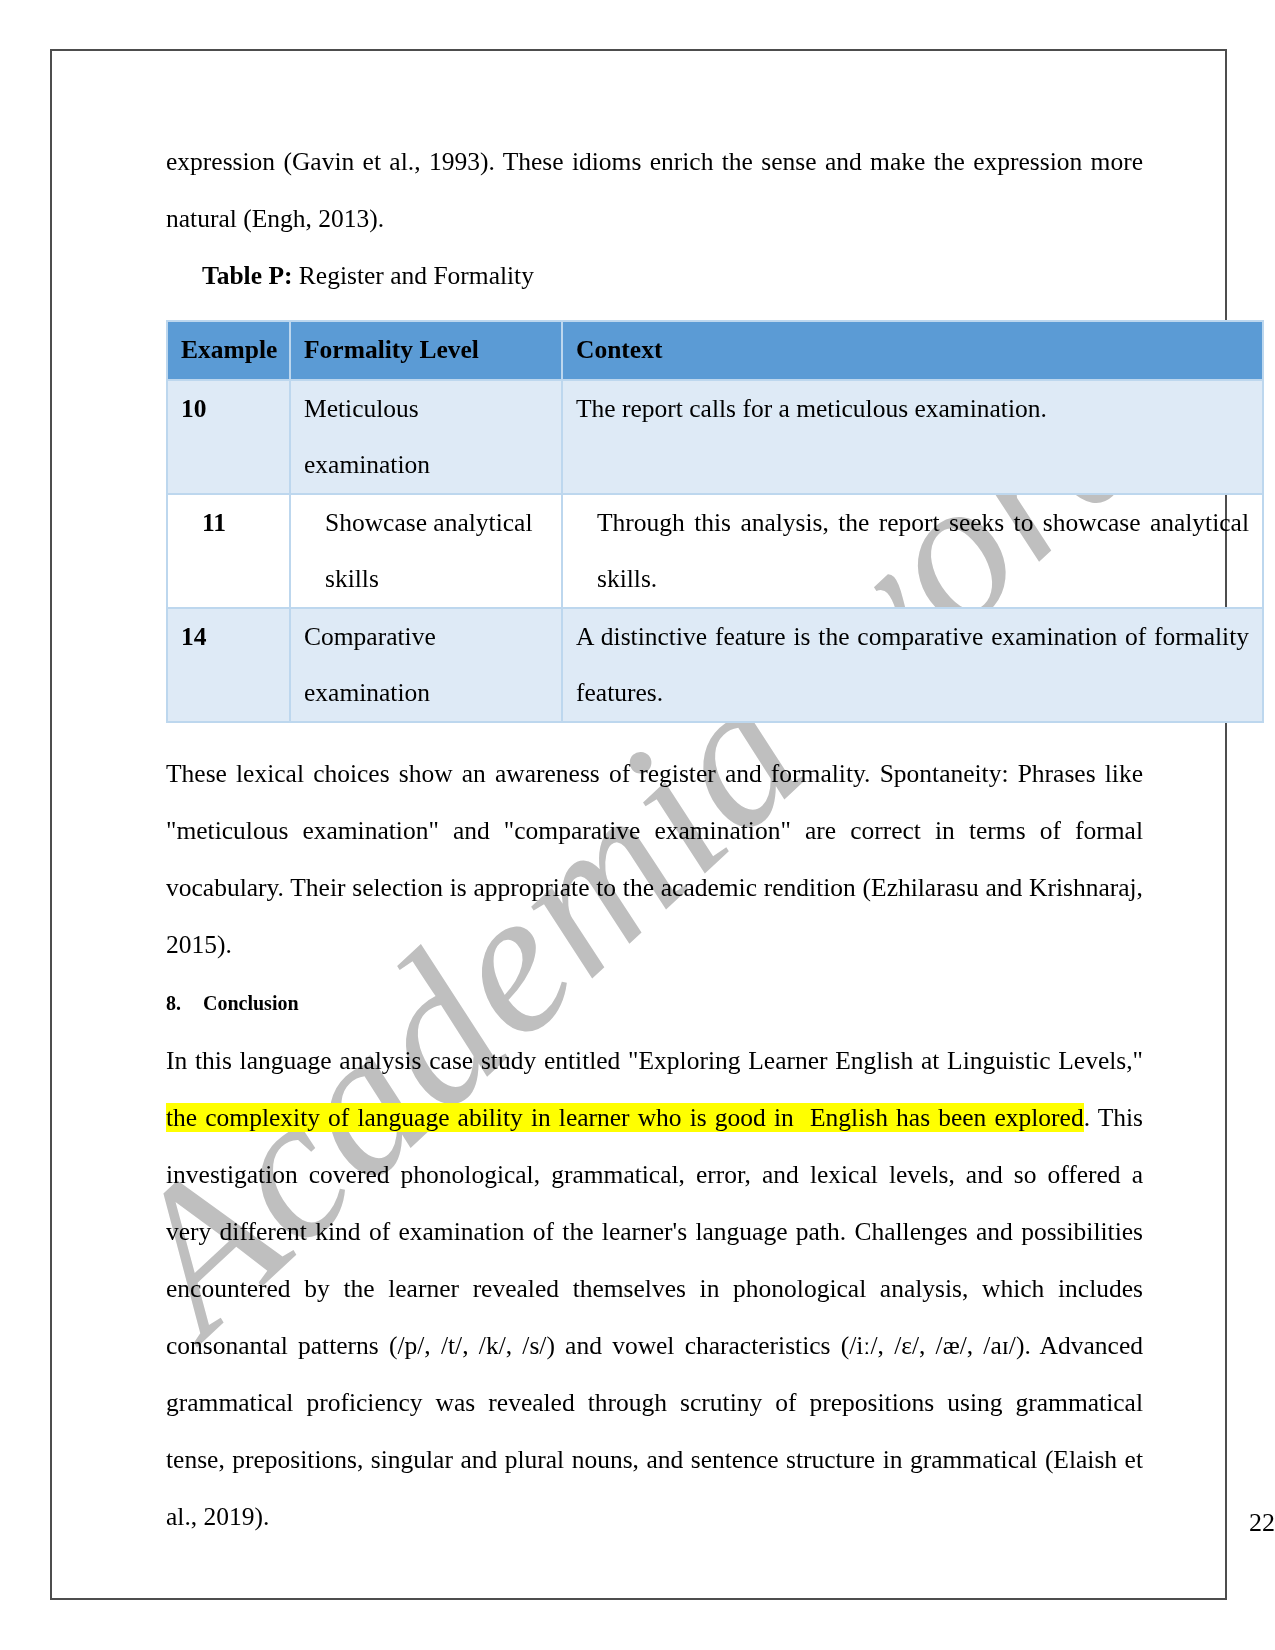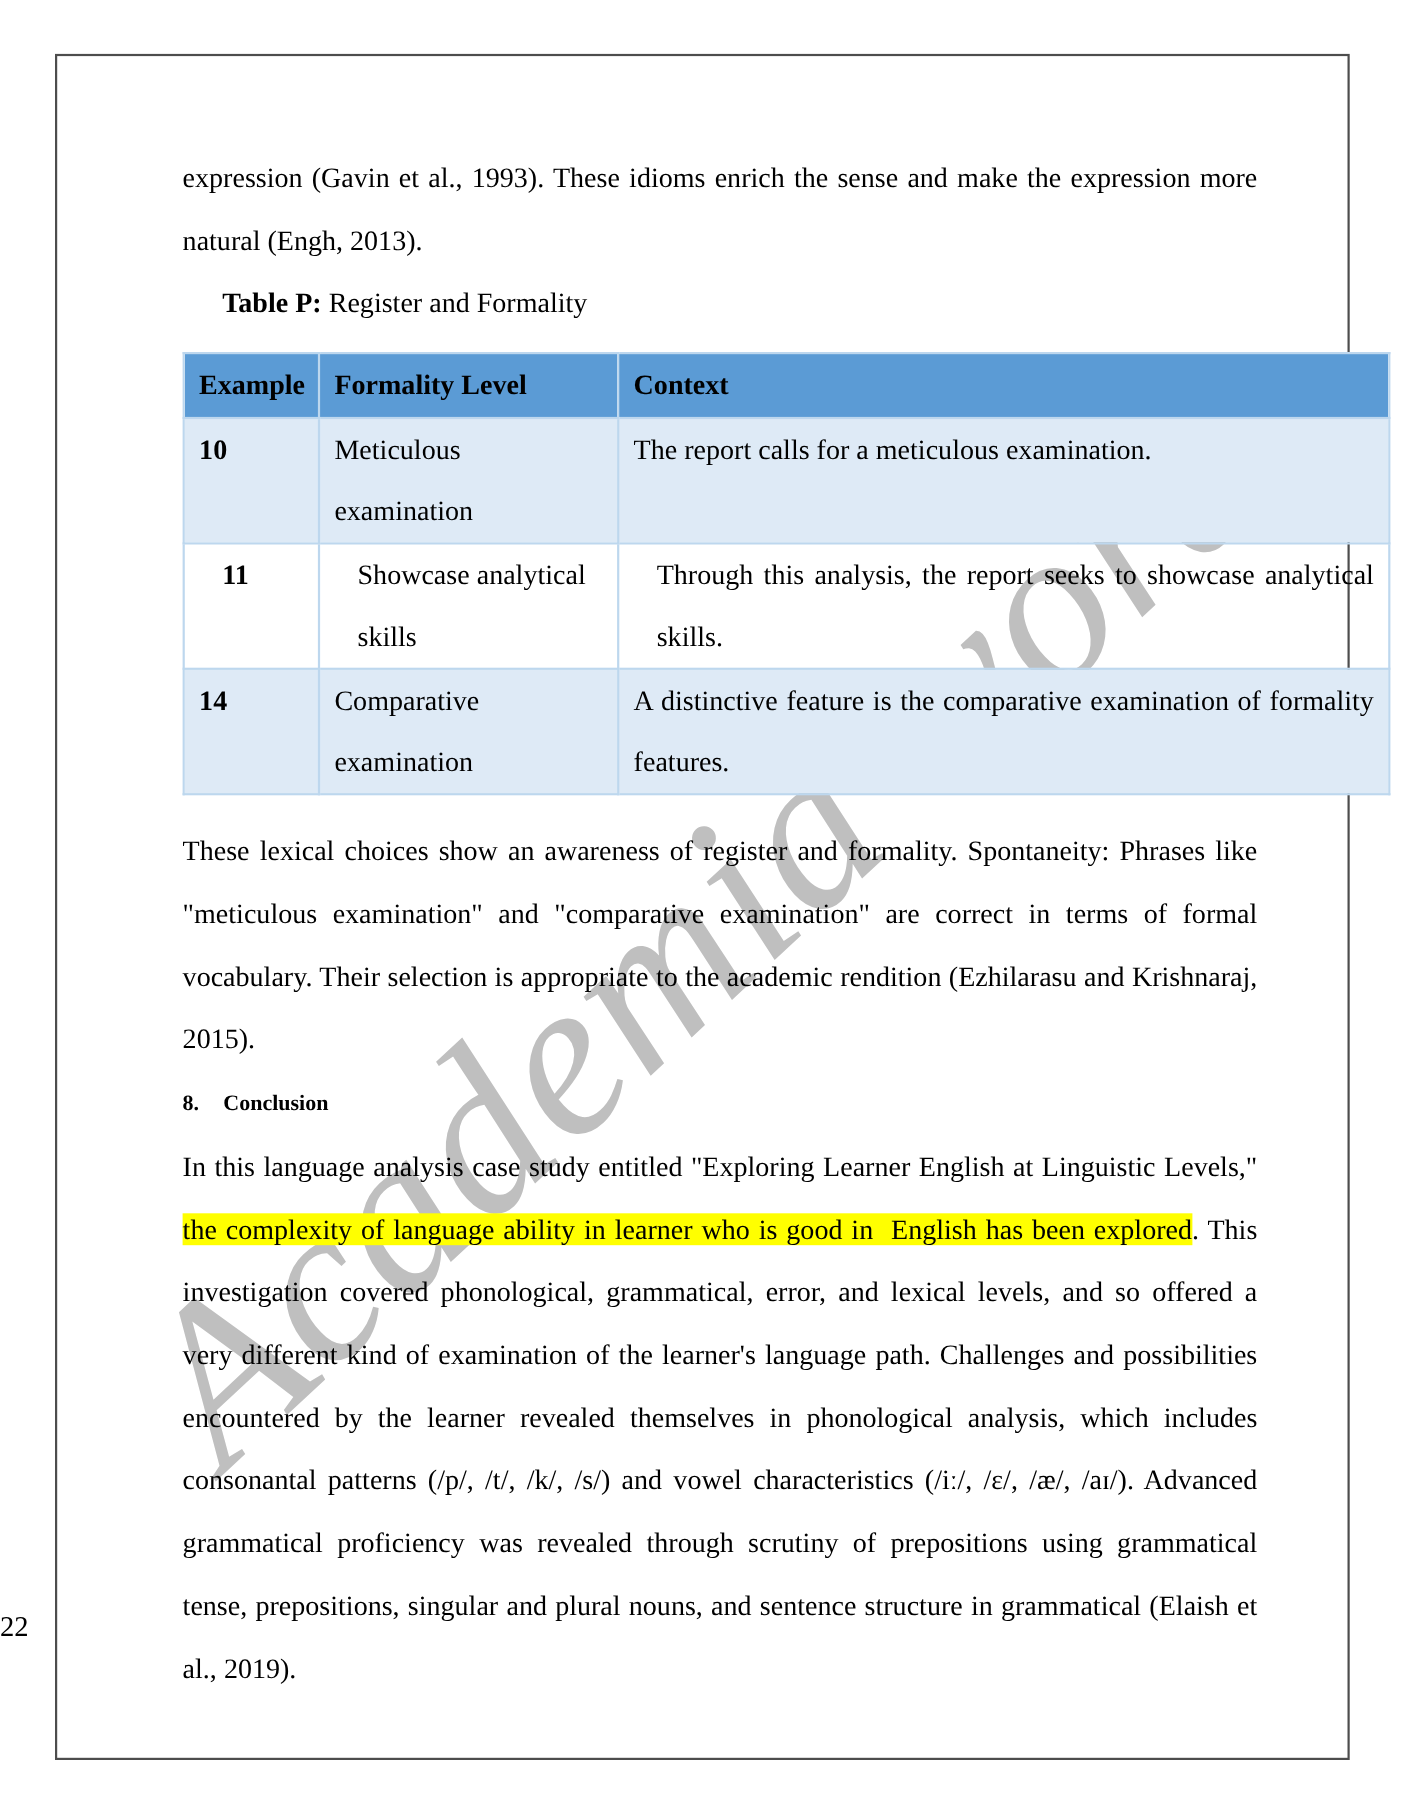--- a/index.html
+++ b/index.html
@@ -88,22 +88,22 @@
     font-weight:bold;
   }
   h2.heading .hnum{margin-right:22px;}
   mark{
     background:var(--highlight);
     color:inherit;
     white-space:pre-wrap;
   }
   .page-number{
     position:absolute;
-    left:0;right:0;top:1464px;
-    text-align:left;
+    left:0;right:0;top:1508px;
+    text-align:right;
     font-size:26px;
     z-index:2;
   }
 </style>
 </head>
 <body>
 
 <div class="page">
   <div class="page-border"></div>
 

